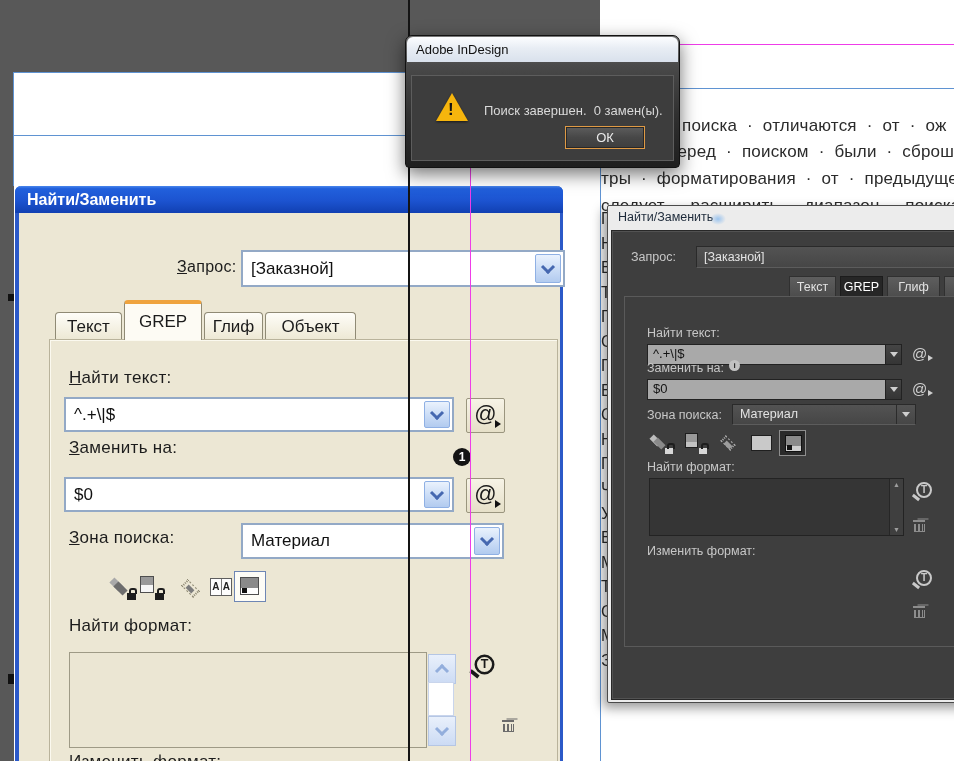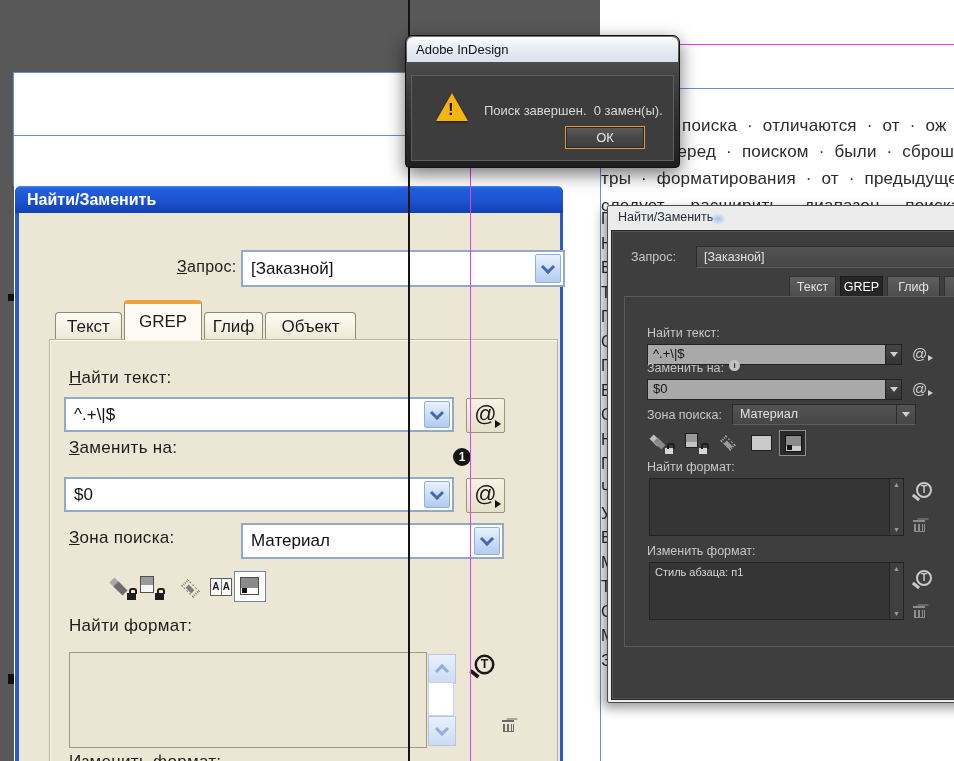--- a/index.html
+++ b/index.html
@@ -343,26 +343,19 @@
       <div class="dk-list" style="left:37px;top:247px;width:255px;height:58px">
         <div class="dk-scroll">
             <span class="up">▲</span>
             <span class="dn">▼</span>
           </div>
       </div>
       <div class="mag" style="left:299px;top:250px;color:#c9c9c9"></div>
       <div class="trash" style="left:301px;top:287px;color:#8d8d8d"></div>
 
       <div class="dk-label" style="left:35px;top:313px">Изменить формат:</div>
-      <div class="dk-list" style="left:37px;top:331px;width:255px;height:58px">
-        <div class="cf-text">Стиль абзаца: п1</div>
-        <div class="dk-scroll">
-            <span class="up">▲</span>
-            <span class="dn">▼</span>
-          </div>
-      </div>
       <div class="mag" style="left:299px;top:338px;color:#c9c9c9"></div>
       <div class="trash" style="left:301px;top:373px;color:#8d8d8d"></div>
 
     </div>
   </div>
 
 </div>
 
 </body></html>

